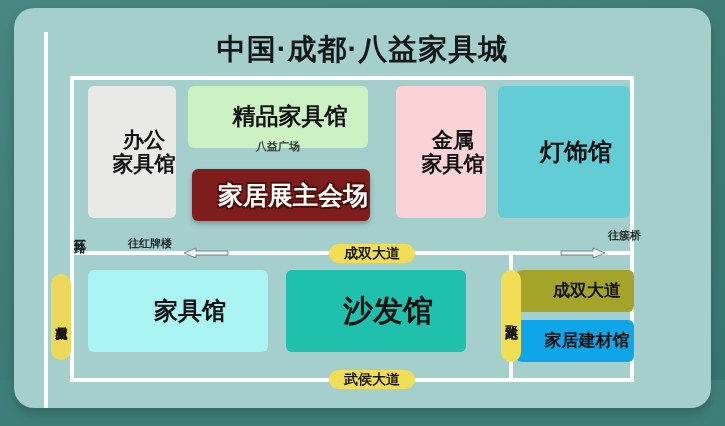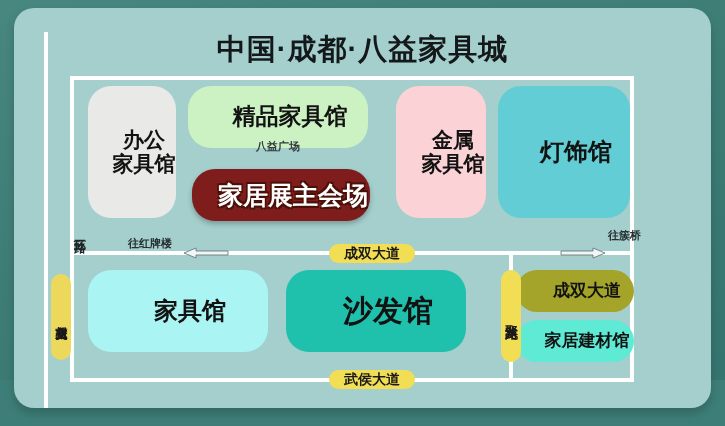--- a/index.html
+++ b/index.html
@@ -54,21 +54,21 @@
   .road {
     position: absolute;
     background: #ffffff;
   }
   .road-h { height: 4px; }
   .road-v { width: 4px; }
 
   
   .block {
     position: absolute;
-    border-radius: 23px;
+    border-radius: 6px;
     display: flex;
     align-items: center;
     justify-content: center;
     text-align: center;
     line-height: 1.12;
     font-weight: 700;
     color: #121212;
     box-sizing: border-box;
     font-family: "Liberation Sans", "DejaVu Sans", sans-serif;
     padding-left: 24px;
@@ -79,21 +79,21 @@
   #blk-office     { left:  74px; top:  78px; width:  88px; height: 132px; background:#e9e9e7; font-size: 21px; }
   #blk-premium    { left: 174px; top:  78px; width: 180px; height:  62px; background:#ccf2c4; font-size: 23px; }
   #blk-metal      { left: 382px; top:  78px; width:  90px; height: 132px; background:#fbd2d6; font-size: 21px; }
   #blk-lighting   { left: 484px; top:  78px; width: 132px; height: 132px; background:#62cdd4; font-size: 24px; }
   #blk-main       { left: 178px; top: 161px; width: 178px; height:  52px; background:#7f1d1d; font-size: 25px;
                     color:#ffffff; box-shadow: 0 3px 5px rgba(0,0,0,0.25);
                     text-shadow: -1.6px -1.6px 0 #4a1109, 1.6px -1.6px 0 #4a1109, -1.6px 1.6px 0 #4a1109, 1.6px 1.6px 0 #4a1109; }
   #blk-furniture  { left:  74px; top: 262px; width: 180px; height:  82px; background:#aaf4f4; font-size: 24px; }
   #blk-sofa       { left: 272px; top: 262px; width: 180px; height:  82px; background:#1fc0ac; font-size: 30px; }
   #blk-decor      { left: 502px; top: 262px; width: 118px; height:  42px; background:#a3a429; font-size: 17px; }
-  #blk-building   { left: 502px; top: 312px; width: 118px; height:  42px; background:#5eead4; font-size: 17px; }
+  #blk-building   { left: 502px; top: 312px; width: 118px; height:  42px; background:#0ea5e9; font-size: 17px; }
 
   
   #plaza-label {
     position: absolute;
     left: 174px; top: 131px; width: 180px;
     text-align: center;
     font-size: 11px;
     font-weight: 700;
     color: #333b3d;
   }

